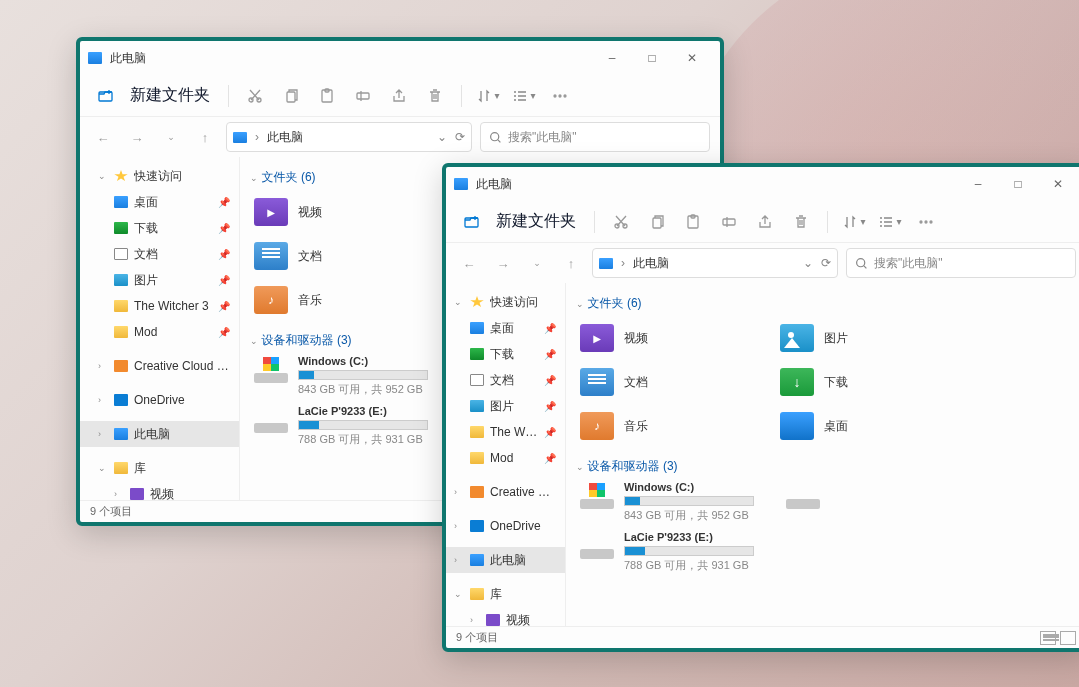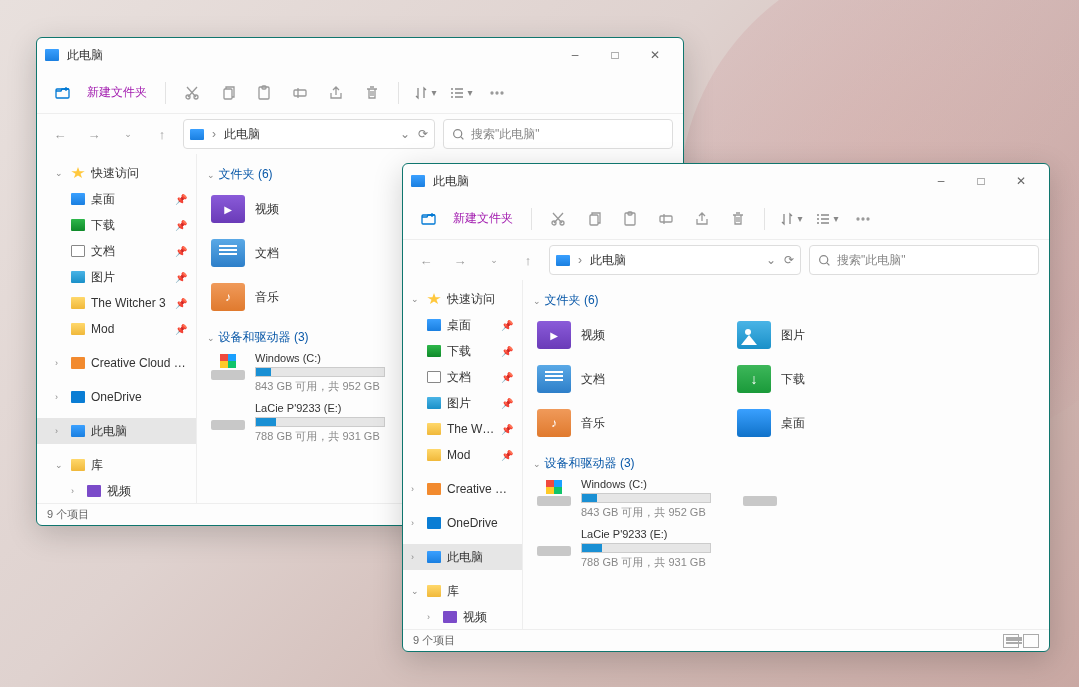--- a/index.html
+++ b/index.html
@@ -1,32 +1,32 @@
 <!DOCTYPE html>
 <html><head>
 <meta charset="utf-8">
 <style>
 * { margin: 0; padding: 0; box-sizing: border-box; font-family: "Segoe UI", "Microsoft YaHei", sans-serif; }
 body { width: 1079px; height: 687px; background: linear-gradient(135deg, #e8e0dd 0%, #dfd2cf 40%, #d0b8b3 70%, #c9a8a3 100%); position: relative; overflow: hidden; }
 body::before { content: ""; position: absolute; right: -100px; top: -50px; width: 500px; height: 500px; border-radius: 50%; background: radial-gradient(circle at 40% 40%, rgba(210,150,150,0.3), rgba(190,120,130,0.15) 60%, transparent 80%); }
 
-.window { position: absolute; background: #fdfdfd; border: 1px solid #0f766e; border-radius: 6px; box-shadow: 0 8px 30px rgba(0,0,0,0.18); display: flex; flex-direction: column; overflow: hidden; }
+.window { position: absolute; background: #fdfdfd; border: 4px solid #0f766e; border-radius: 6px; box-shadow: 0 8px 30px rgba(0,0,0,0.18); display: flex; flex-direction: column; overflow: hidden; margin-left: 40px; }
 .win-a { left: 36px; top: 37px; width: 648px; height: 489px; }
 .win-b { left: 402px; top: 163px; width: 648px; height: 489px; }
 
 .titlebar { height: 34px; display: flex; align-items: center; padding: 0 8px; font-size: 12px; color: #333; }
 .titlebar .app-icon { width: 14px; height: 12px; background: linear-gradient(#3aa0ff,#1a7fe0); margin-right: 8px; border-radius: 1px; }
 .titlebar .spacer { flex: 1; }
 .winbtn { width: 40px; height: 28px; display: flex; align-items: center; justify-content: center; color: #666; font-size: 12px; }
 
 .toolbar { height: 42px; display: flex; align-items: center; padding: 0 10px; gap: 4px; border-bottom: 1px solid #eee; }
 .tool { width: 32px; height: 32px; display: flex; align-items: center; justify-content: center; color: #999; border-radius: 4px; }
 .tool svg { width: 16px; height: 16px; stroke: currentColor; fill: none; stroke-width: 1.3; }
 .tool.blue { color: #0078d4; }
-.tool-text { font-size: 12px; color: #a21caf; margin-left: 4px; margin-right: 8px; }
+.tool-text { font-size: 16px; color: #0f172a; margin-left: 4px; margin-right: 8px; }
 .tsep { width: 1px; height: 22px; background: #e3e3e3; margin: 0 6px; }
 .tool-drop { display: flex; align-items: center; gap: 2px; color: #888; font-size: 10px; }
 
 .navrow { height: 40px; display: flex; align-items: center; padding: 0 10px; gap: 8px; }
 .navbtn { width: 26px; height: 26px; display: flex; align-items: center; justify-content: center; color: #999; font-size: 13px; }
 .addrbar { flex: 1; height: 30px; border: 1px solid #ddd; border-radius: 4px; display: flex; align-items: center; padding: 0 6px; gap: 8px; font-size: 12px; color: #333; background: #fff; }
 .addrbar .addr-icon { width: 14px; height: 11px; background: linear-gradient(#3aa0ff,#1a7fe0); border-radius: 1px; }
 .addrbar .chev { color: #888; }
 .addrbar .sp { flex: 1; }
 .addrbar .reload { color: #888; }
@@ -73,21 +73,21 @@
 .big-ico.pictures::before { content: ""; position: absolute; left: 4px; bottom: 4px; width: 0; height: 0; border-left: 8px solid transparent; border-right: 8px solid transparent; border-bottom: 10px solid #fff; }
 .big-ico.desktop { background: linear-gradient(#3aa0ff,#1072c9); }
 .folder-item .flabel { font-size: 12px; color: #333; }
 
 .drive-grid { display: grid; grid-template-columns: repeat(2, 190px); gap: 8px 16px; }
 .drive-item { display: flex; gap: 10px; }
 .drive-ico { width: 34px; height: 26px; margin-top: 2px; position: relative; flex-shrink: 0; }
 .drive-ico .base { position: absolute; left: 0; bottom: 0; width: 34px; height: 10px; background: #c8c8c8; border-radius: 2px; }
 .drive-ico.win::before { content: ""; position: absolute; left: 9px; top: 0; width: 16px; height: 14px; background: conic-gradient(#1aa0ff 0 25%, #0fc46a 25% 50%, #ffca28 50% 75%, #f04a3e 75% 100%); }
 .drive-body { flex: 1; font-size: 11px; color: #333; }
-.drive-name { margin-bottom: 3px; }
+.drive-name { margin-bottom: 3px; font-weight: bold; }
 .drive-bar { width: 130px; height: 10px; background: #e6e6e6; border: 1px solid #ccc; margin-bottom: 2px; }
 .drive-fill { height: 100%; background: #1a90d4; }
 .drive-info { color: #888; font-size: 11px; }
 
 .status { height: 22px; display: flex; align-items: center; padding: 0 10px; font-size: 11px; color: #666; border-top: 1px solid #eee; }
 .status .sp { flex: 1; }
 .view-toggle { display: flex; gap: 4px; }
 .view-toggle div { width: 16px; height: 14px; border: 1px solid #aaa; }
 </style>
 </head>

